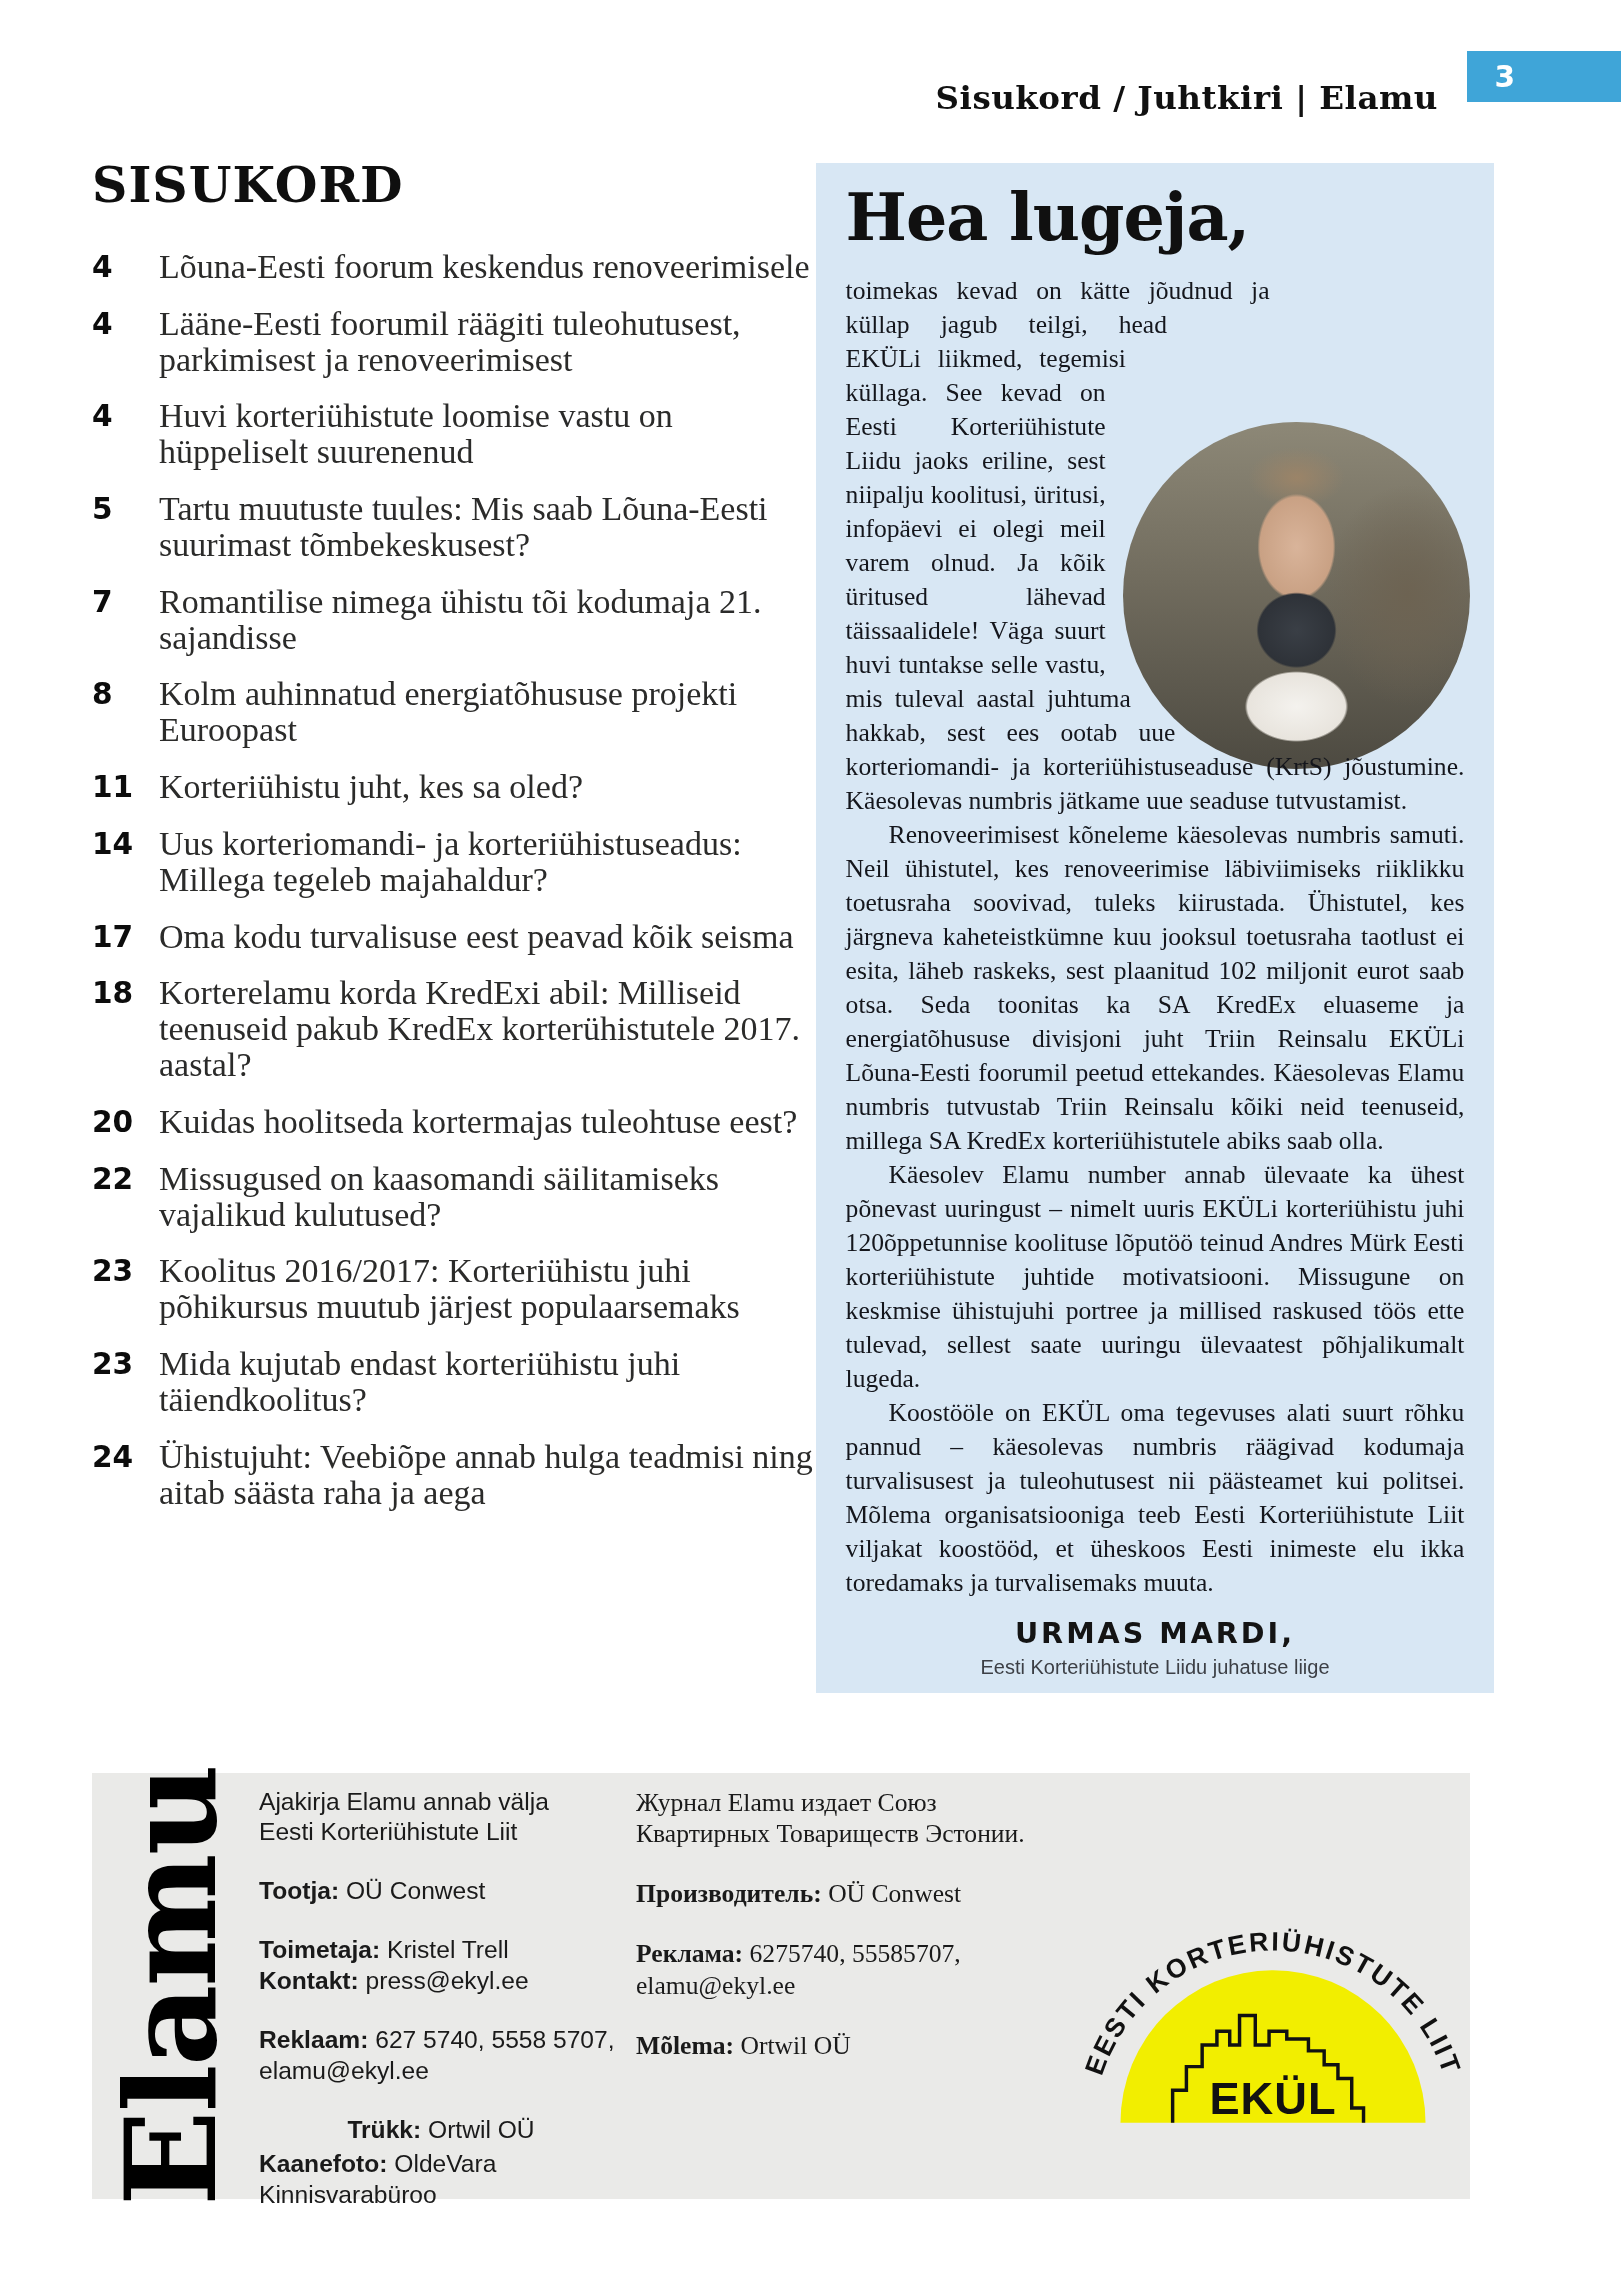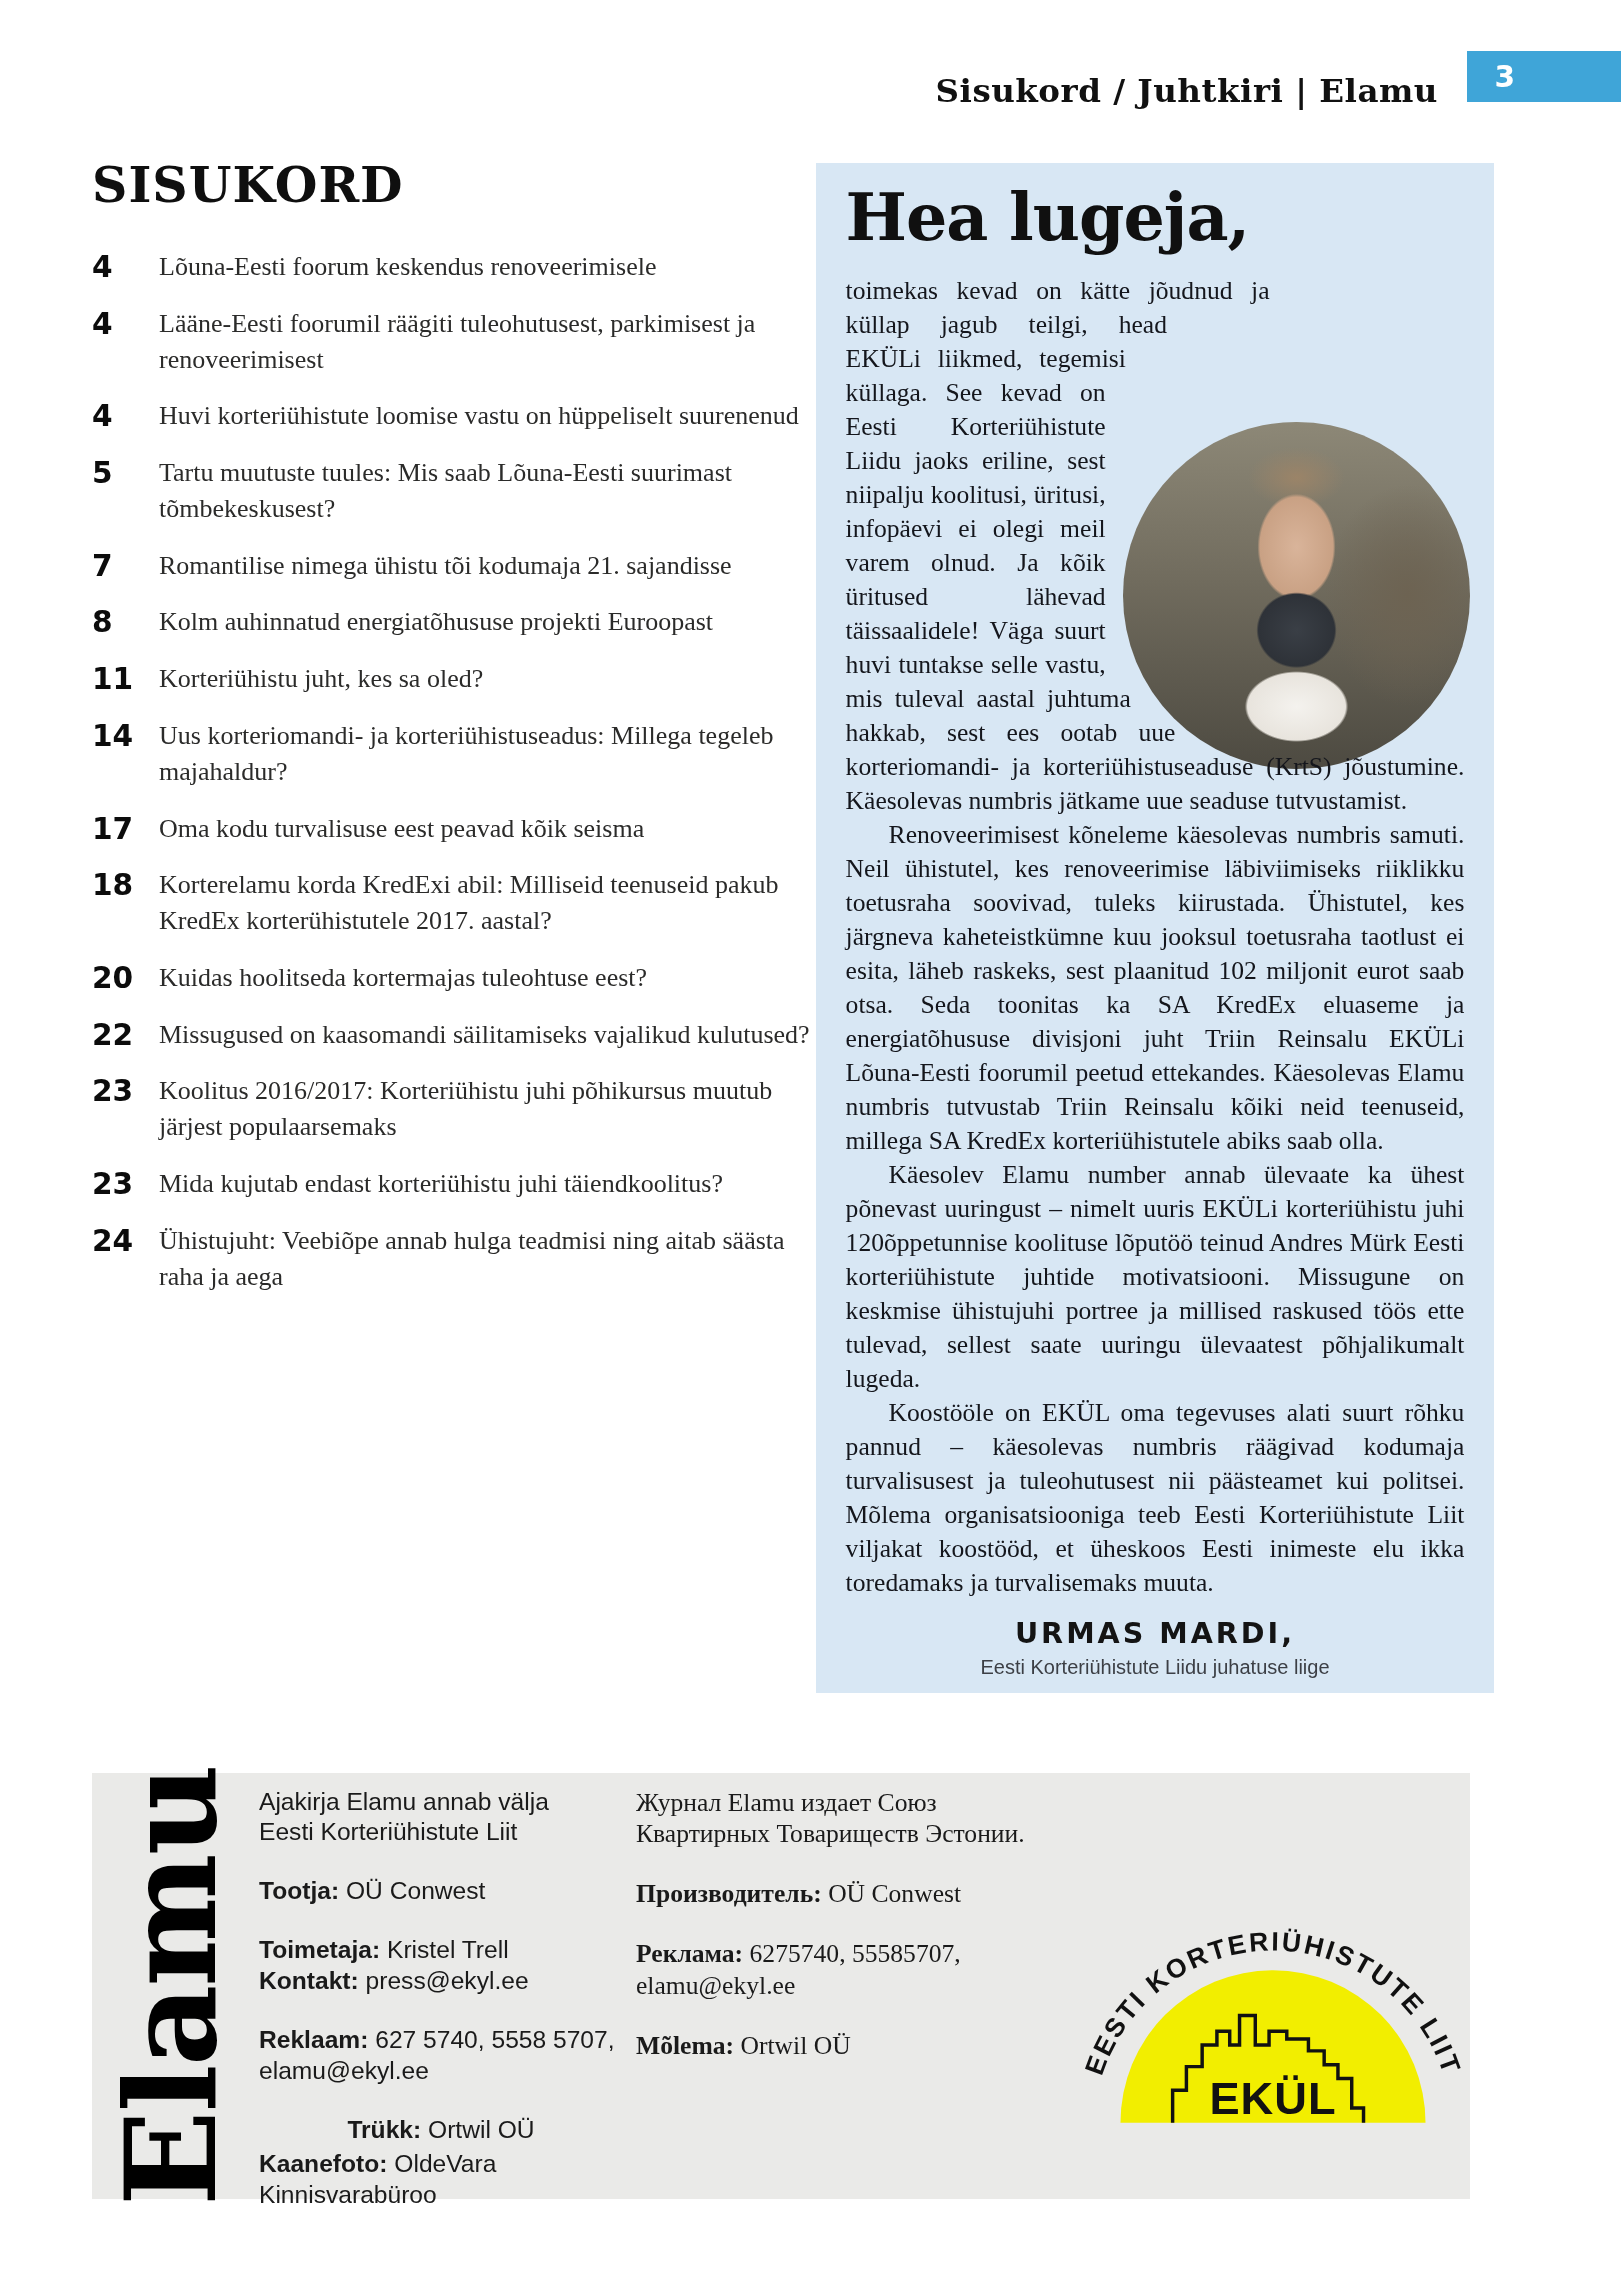--- a/index.html
+++ b/index.html
@@ -2,21 +2,21 @@
 <html><head>
 <meta charset="utf-8">
 <style>
   html,body{margin:0;padding:0;}
   body{
     width:1621px;height:2294px;position:relative;background:#ffffff;
     font-family:"Liberation Serif",serif;color:#1d1d1b;overflow:hidden;
   }
   
   .breadcrumb{
-    position:absolute;top:71px;right:183px;
+    position:absolute;top:78px;right:183px;
     font-family:"DejaVu Serif",serif;font-weight:bold;font-size:32.5px;color:#111;
     letter-spacing:0.5px;
   }
   .pagenum-box{
     position:absolute;top:51px;right:0;width:154px;height:51px;
     background:#3fa5d8;display:flex;align-items:center;
   }
   .pagenum-box span{
     color:#ffffff;font-family:"DejaVu Sans",sans-serif;font-weight:bold;
     font-size:29.6px;padding-left:27.6px;
@@ -27,21 +27,21 @@
     font-family:"DejaVu Serif",serif;font-weight:bold;font-size:49px;
     color:#0f0f0f;letter-spacing:1px;margin:0;
   }
   .toc-list{margin-top:35px;}
   .toc-row{display:flex;margin-bottom:20.7px;}
   .toc-num{
     flex:0 0 67px;font-family:"DejaVu Sans",sans-serif;font-weight:bold;
     font-size:29.6px;color:#0c0c0c;line-height:36px;
   }
   .toc-item-title{
-    font-family:"Liberation Serif",serif;font-size:26px;line-height:36px;
+    font-family:"Liberation Serif",serif;font-size:34px;line-height:36px;
     color:#2b2b2a;
   }
   
   .editorial{
     position:absolute;left:816px;top:163px;width:678px;height:1530px;
     background:#d8e7f4;box-sizing:border-box;padding:15.8px 29.6px 0 29.6px;
   }
   .editorial h1{
     font-family:"DejaVu Serif",serif;font-weight:bold;font-size:65px;
     margin:0 0 19.7px 0;color:#101010;letter-spacing:-1px;

